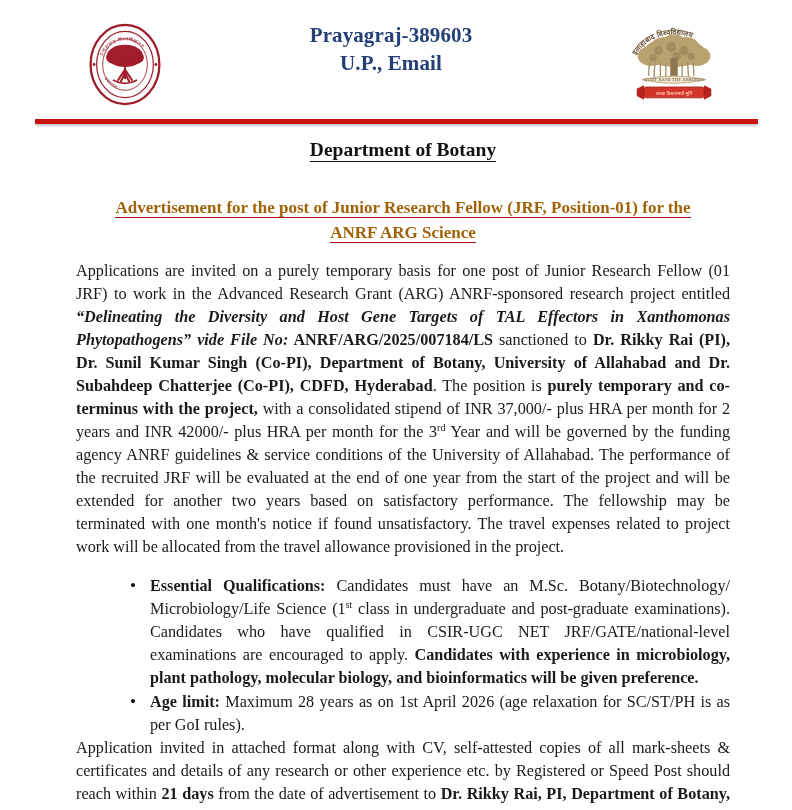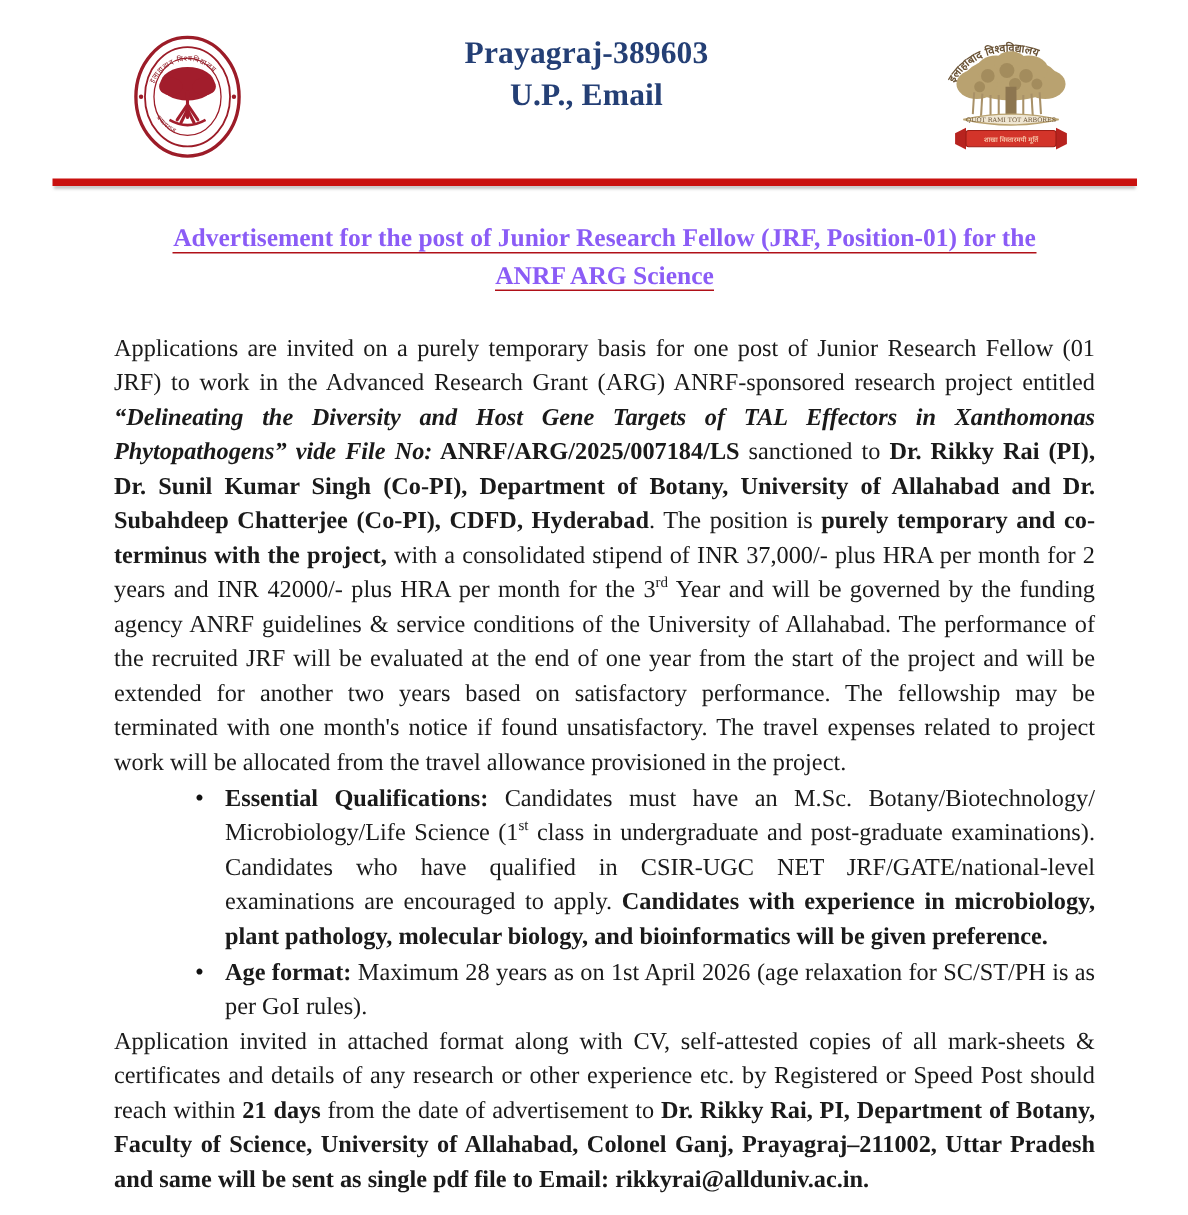--- a/index.html
+++ b/index.html
@@ -88,49 +88,49 @@
   }
   .dept-heading span {
     border-bottom: 1.6px solid #111111;
     padding-bottom: 1px;
   }
 
   .ad-heading {
     text-align: center;
     font-size: 17px;
     font-weight: bold;
-    color: #8b5cf6;
+    color: #a16207;
     line-height: 1.45;
     margin: 35px 0 0 0;
     padding: 0 3px;
   }
   .ad-heading u {
     text-decoration: none;
     border-bottom: 1.5px solid #b01018;
     padding-bottom: 0px;
   }
 
   p.para {
     font-size: 16.2px;
     line-height: 1.42;
     text-align: justify;
     text-justify: inter-word;
-    margin: 25px 0 0 0;
+    margin: 15px 0 0 0;
     color: #1a1a1a;
     hyphens: none;
   }
   p.tight { margin-top: 0; }
 
   b, .b { font-weight: bold; }
   .bi { font-weight: bold; font-style: italic; }
 
   sup { font-size: 0.62em; vertical-align: super; line-height: 0; }
 
   ul.bullets {
-    margin: 1px 0 0 0;
+    margin: 16px 0 0 0;
     padding-left: 54px;
     list-style: none;
   }
   ul.bullets > li {
     position: relative;
     font-size: 16.2px;
     line-height: 1.42;
     text-align: justify;
     margin-top: 1px;
     padding-left: 20px;
@@ -232,29 +232,32 @@
         <rect x="22" y="78" width="66" height="12" rx="2" fill="#d3342a" stroke="#9c1c15" stroke-width="0.8"></rect>
         <text x="55" y="86.5" text-anchor="middle" font-family="DejaVu Sans, sans-serif" font-size="5" fill="#ffe9c9">शाखा विस्तारमयी मूर्ति</text>
       </svg>
     </div>
   </div>
 
   <div class="rule"></div>
 
   <div class="content">
 
+    <div class="dept-heading">
+      <span>Department of Botany</span>
+    </div>
 
     <div class="ad-heading">
       <u>Advertisement for the post of Junior Research Fellow (JRF, Position-01) for the</u><br>
       <u>ANRF ARG Science</u>
     </div>
 
     <p class="para"><span>Applications are invited on a purely temporary basis for one post of Junior Research Fellow (01 JRF) to work in the Advanced Research Grant (ARG) ANRF-sponsored research project entitled </span><span class="bi">“Delineating the Diversity and Host Gene Targets of TAL Effectors in Xanthomonas Phytopathogens”</span><span class="bi"> vide File No:</span><span class="b"> ANRF/ARG/2025/007184/LS</span><span> sanctioned to </span><span class="b">Dr. Rikky Rai (PI), Dr. Sunil Kumar Singh (Co-PI), Department of Botany, University of Allahabad and Dr. Subahdeep Chatterjee (Co-PI), CDFD, Hyderabad</span><span>. The position is </span><span class="b">purely temporary and co-terminus with the project,</span><span> with a consolidated stipend of INR 37,000/- plus HRA per month for 2 years and INR 42000/- plus HRA per month for the 3</span><sup>rd</sup><span> Year and will be governed by the funding agency ANRF guidelines &amp; service conditions of the University of Allahabad. The performance of the recruited JRF will be evaluated at the end of one year from the start of the project and will be extended for another two years based on satisfactory performance. The fellowship may be terminated with one month's notice if found unsatisfactory. The travel expenses related to project work will be allocated from the travel allowance provisioned in the project.</span></p>
 
     <ul class="bullets">
       <li><span class="b">Essential Qualifications:</span><span> Candidates must have an M.Sc. Botany/Biotechnology/ Microbiology/Life Science (1</span><sup>st</sup><span> class in undergraduate and post-graduate examinations). Candidates who have qualified in CSIR-UGC NET JRF/GATE/national-level examinations are encouraged to apply. </span><span class="b">Candidates with experience in microbiology, plant pathology, molecular biology, and bioinformatics will be given preference.</span></li>
-      <li><span class="b">Age format:</span><span> Maximum 28 years as on 1st April 2026 (age relaxation for SC/ST/PH is as per GoI rules).</span></li>
+      <li><span class="b">Age limit:</span><span> Maximum 28 years as on 1st April 2026 (age relaxation for SC/ST/PH is as per GoI rules).</span></li>
     </ul>
 
     <p class="para tight"><span>Application invited in attached format along with CV, self-attested copies of all mark-sheets &amp; certificates and details of any research or other experience etc. by Registered or Speed Post should reach within </span><span class="b">21 days</span><span> from the date of advertisement to </span><span class="b">Dr. Rikky Rai, PI, Department of Botany, Faculty of Science, University of Allahabad, Colonel Ganj, Prayagraj–211002, Uttar Pradesh and same will be sent as single pdf file to Email: rikkyrai@allduniv.ac.in.</span></p>
 
   </div>
 </div>
 
 </body></html>

